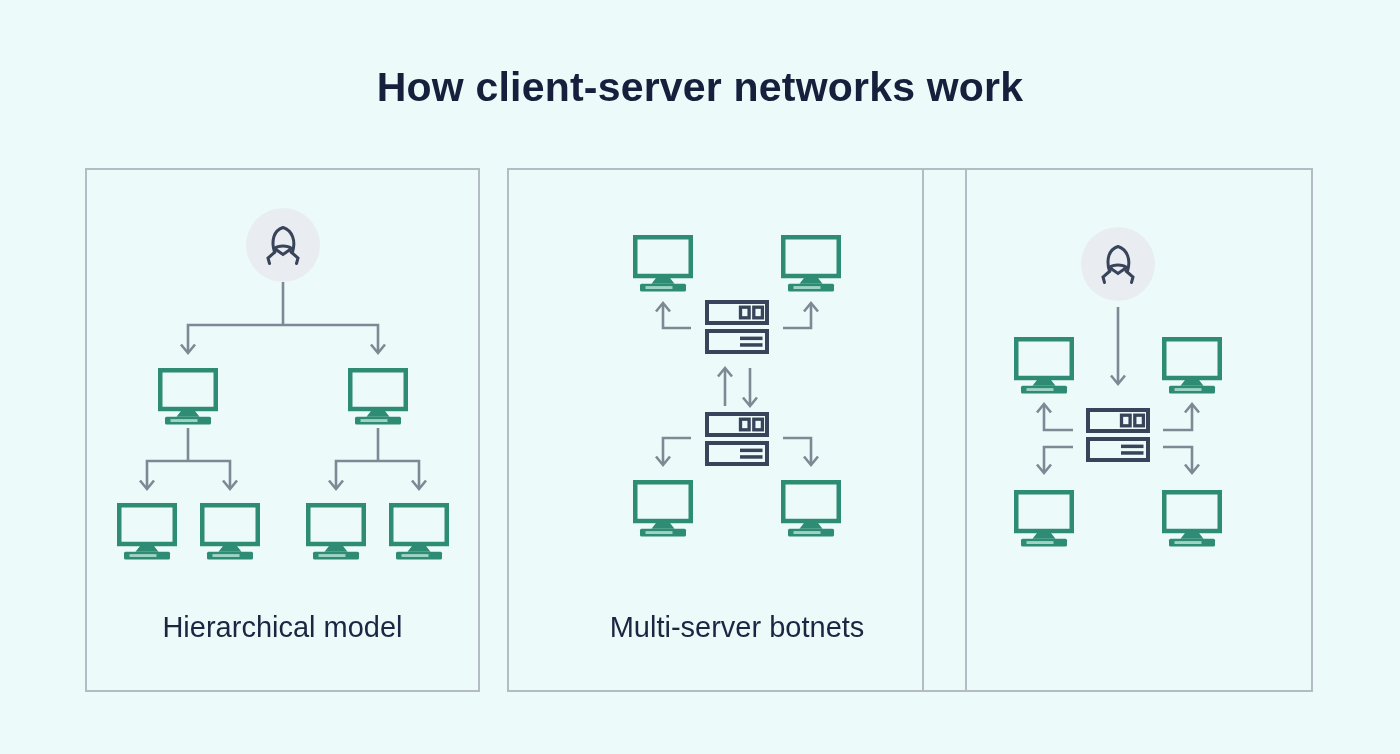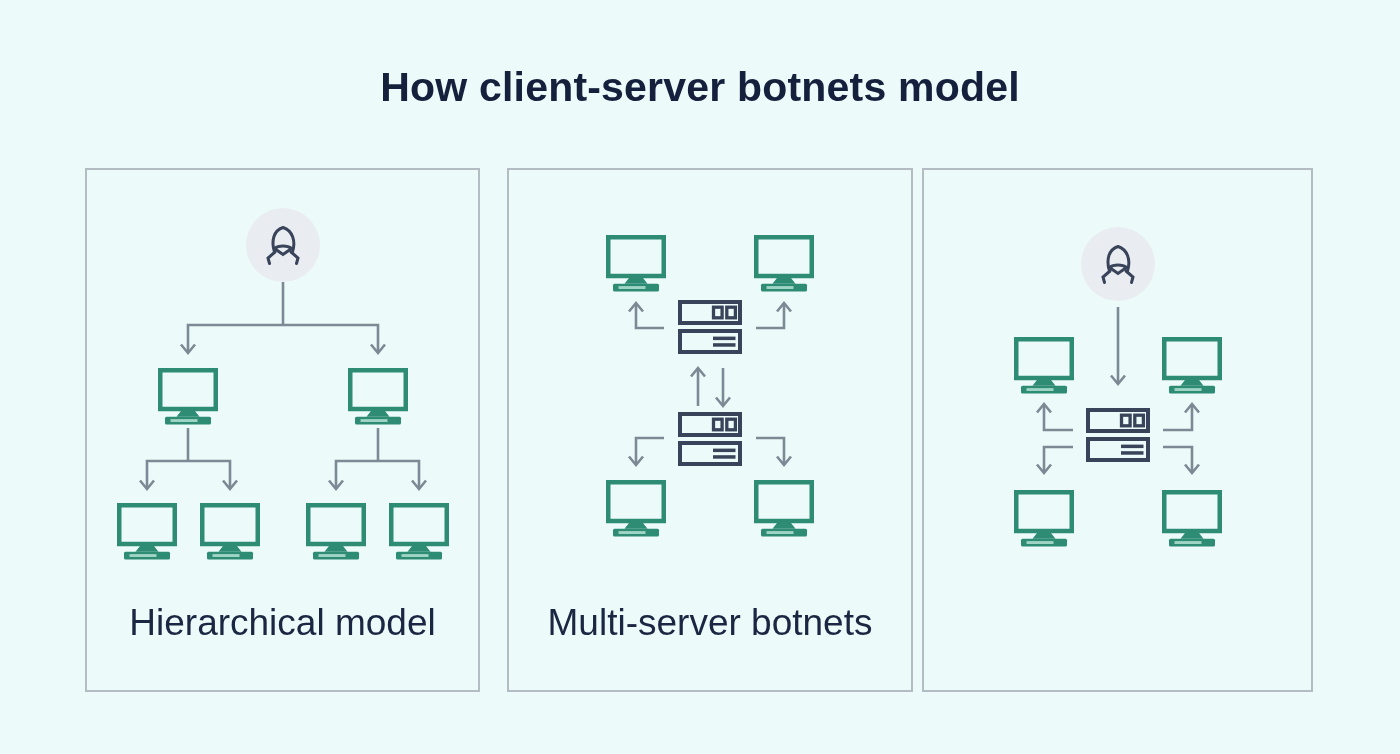--- a/index.html
+++ b/index.html
@@ -20,32 +20,32 @@
     color:#15203d;
   }
   .panel{
     position:absolute;
     top:168px;height:524px;
     border:2.5px solid #b3bcc3;
     box-sizing:border-box;
     background:transparent;
   }
   .panel-1{left:85px;width:395px;}
-  .panel-2{left:507px;width:406px;padding-left:44px;}
+  .panel-2{left:507px;width:460px;padding-left:44px;}
   .panel-3{left:922px;width:391px;}
   .diagram{
     position:absolute;
     left:50%;top:0;
     margin-left:-193px;
   }
   .panel-label{
     position:absolute;
     left:0;right:0;bottom:46px;
     text-align:center;
-    font-size:37px;
+    font-size:29px;
     font-weight:500;
     color:#1b2642;
   }
   .connector{stroke:#7d8994;stroke-width:2.6;fill:none;stroke-linejoin:miter;}
   .teal{color:#2e8b74;}
   .navy{color:#39445a;}
 </style>
 </head>
 <body>
 
@@ -73,21 +73,21 @@
         <path d="M29.5 41.5 L38 47.5 L46.5 41.5"></path>
         <path d="M30 45 L23 51 L24.5 56.5"></path>
         <path d="M46 45 L53 51 L51.5 56.5"></path>
       </g>
     </symbol>
   </defs>
 </svg>
 
 <div class="page">
 
-  <div class="title">How client-server botnets model</div>
+  <div class="title">How client-server networks work</div>
 
   <div class="panel panel-1">
     <svg class="diagram" width="386" height="516" viewBox="0 0 386 516">
       <use href="#sym-hacker" x="155" y="37" width="76" height="76"></use>
 
       <path class="connector" d="M193 112 V155"></path>
       <path class="connector" d="M98 181 L98 155 L288 155 L288 181"></path>
       <path class="connector" d="M91 174.5 L98 183 L105 174.5"></path>
       <path class="connector" d="M281 174.5 L288 183 L295 174.5"></path>
 

